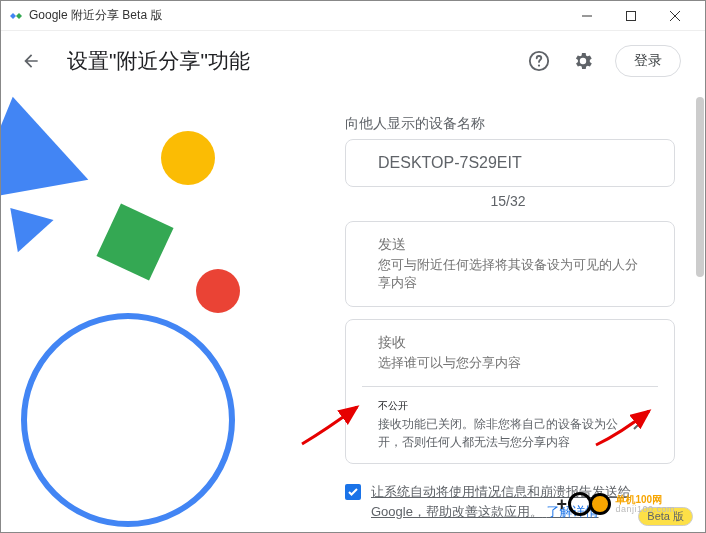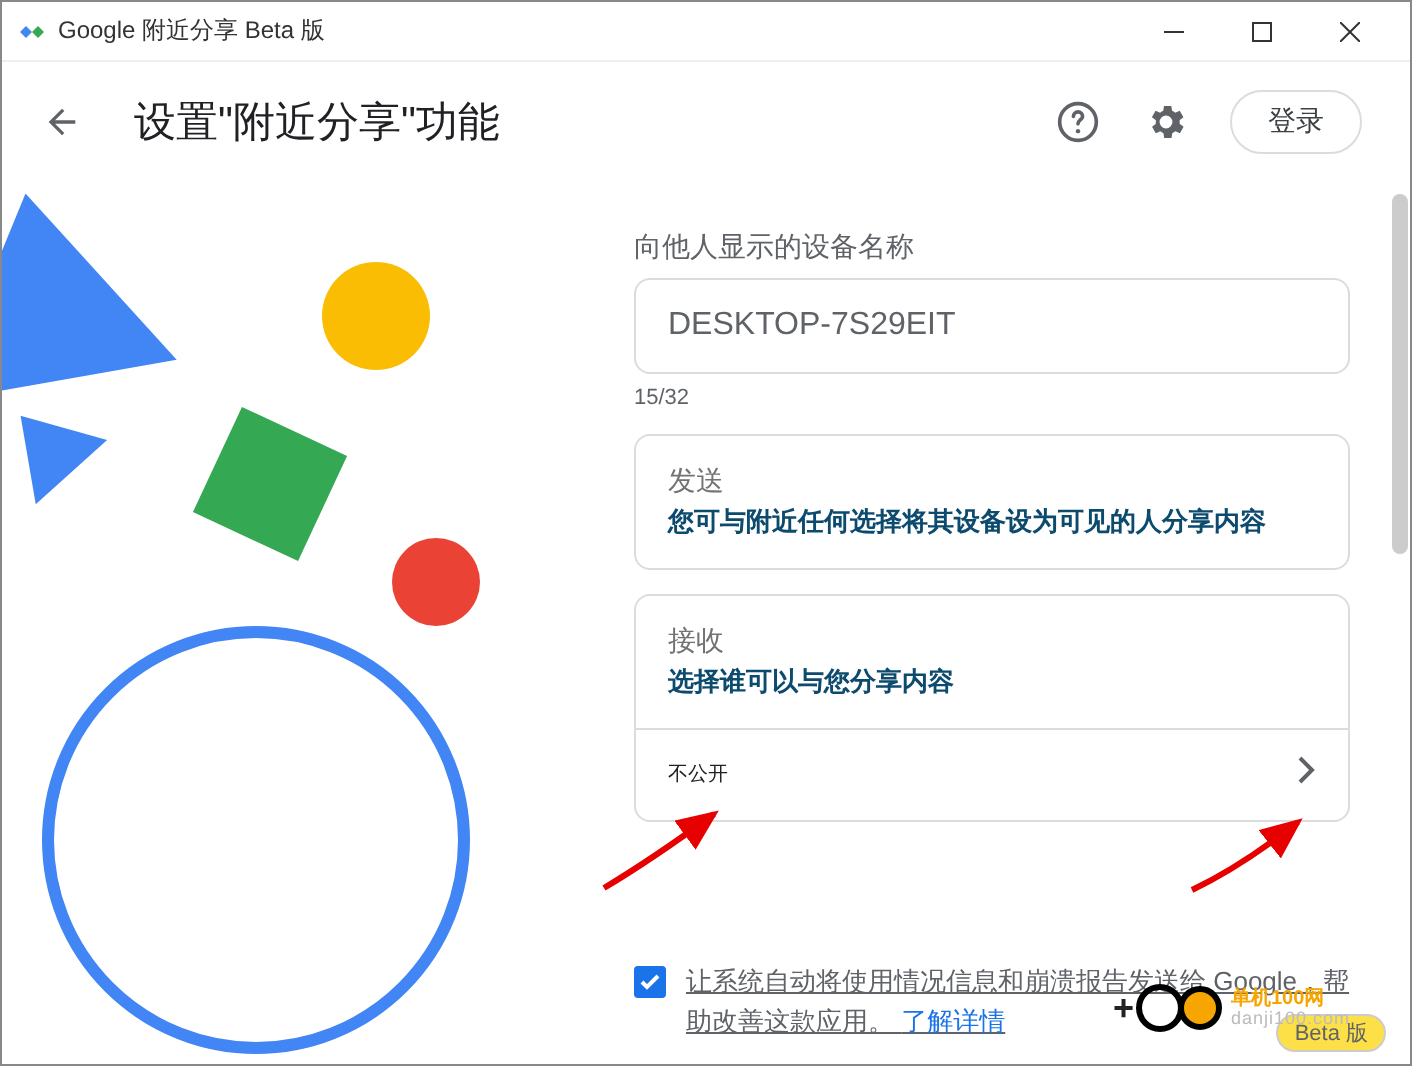--- a/index.html
+++ b/index.html
@@ -15,40 +15,40 @@
     
     
     .header { height: 60px; display: flex; align-items: center; padding: 0 24px 0 18px; position: relative; z-index: 5; }
     .back-btn { width: 24px; height: 24px; display: flex; align-items: center; justify-content: center; color: #5f6368; cursor: pointer; }
     .header-title { font-size: 21px; color: #202124; margin-left: 24px; }
     .header-right { margin-left: auto; display: flex; align-items: center; gap: 20px; }
     .icon-btn { width: 24px; height: 24px; display: flex; align-items: center; justify-content: center; color: #5f6368; cursor: pointer; }
     .signin-btn { border: 1px solid #dadce0; border-radius: 16px; padding: 6px 18px; font-size: 14px; color: #3c4043; cursor: pointer; }
     
     
-    .body { height: calc(100% - 90px); display: flex; position: relative; }
+    .body { height: calc(100% - 90px); display: flex; position: relative; gap: 28px; }
     
     
     .decoration { width: 300px; height: 100%; position: relative; overflow: visible; }
     .shape { position: absolute; }
     .tri-blue { width: 0; height: 0; border-left: 60px solid transparent; border-right: 60px solid transparent; border-bottom: 95px solid #4285f4; top: 5px; left: -40px; transform: rotate(-10deg); }
     .circle-yellow { width: 54px; height: 54px; border-radius: 50%; background: #fbbc04; top: 40px; left: 160px; }
     .circle-red { width: 44px; height: 44px; border-radius: 50%; background: #ea4335; top: 178px; left: 195px; }
     .square-green { width: 58px; height: 58px; background: #34a853; top: 122px; left: 105px; transform: rotate(25deg); }
     .tri-small { width: 0; height: 0; border-left: 24px solid transparent; border-right: 24px solid transparent; border-bottom: 38px solid #4285f4; top: 112px; left: -2px; transform: rotate(-42deg); }
     .ring-blue { width: 214px; height: 214px; border: 6px solid #4285f4; border-radius: 50%; top: 222px; left: 20px; }
     
     
     .main { flex: 1; padding: 24px 30px 12px 16px; display: flex; flex-direction: column; gap: 12px; overflow-y: auto; }
     .section-label { font-size: 14px; color: #5f6368; margin-bottom: 6px; }
-    .card { border: 1px solid #dadce0; border-radius: 8px; padding: 14px 16px; }
+    .card { border: 1px solid #dadce0; border-radius: 8px; padding: 14px 32px; }
     .device-input { border: none; outline: none; font-size: 16px; color: #5f6368; width: 100%; background: transparent; }
-    .char-count { font-size: 11px; color: #5f6368; text-align: left; margin-top: 6px; padding-right: 4px; }
+    .char-count { font-size: 14px; color: #5f6368; text-align: center; margin-top: 6px; padding-right: 4px; }
     .card-title { font-size: 14px; color: #737373; margin-bottom: 2px; }
-    .card-sub { font-size: 13px; color: #0c4a6e; font-weight: bold; }
+    .card-sub { font-size: 13px; color: #737373; }
     .recv-card { padding-bottom: 0; }
     .inner-row { border-top: 1px solid #dadce0; margin: 14px -16px 0; padding: 12px 16px; display: flex; align-items: center; gap: 10px; position: relative; }
     .inner-text { flex: 1; }
     .inner-title { font-size: 10px; color: #202124; margin-bottom: 2px; }
     .inner-sub { font-size: 12px; color: #5f6368; line-height: 1.5; max-width: 290px; }
     .chev { color: #5f6368; cursor: pointer; }
     
     .footer-row { display: flex; gap: 10px; margin-top: auto; padding: 6px 0 0 0; align-items: flex-start; }
     .checkbox { width: 16px; height: 16px; background: #1a73e8; border-radius: 2px; display: flex; align-items: center; justify-content: center; flex-shrink: 0; margin-top: 2px; cursor: pointer; }
     .checkbox svg { display: block; }
@@ -150,20 +150,21 @@
       <div class="card-title">发送</div>
       <div class="card-sub">您可与附近任何选择将其设备设为可见的人分享内容</div>
     </div>
 
     <div class="card recv-card">
       <div class="card-title">接收</div>
       <div class="card-sub">选择谁可以与您分享内容</div>
       <div class="inner-row">
         <div class="inner-text">
           <div class="inner-title">不公开</div>
+          <div class="inner-sub">接收功能已关闭。除非您将自己的设备设为公开，否则任何人都无法与您分享内容</div>
         </div>
         <div class="chev">
           <svg width="10" height="16" viewBox="0 0 10 16">
               <path d="M2 2l6 6-6 6" fill="none" stroke="currentColor" stroke-width="2"></path>
             </svg>
         </div>
       </div>
     </div>
 
     <div class="footer-row">

